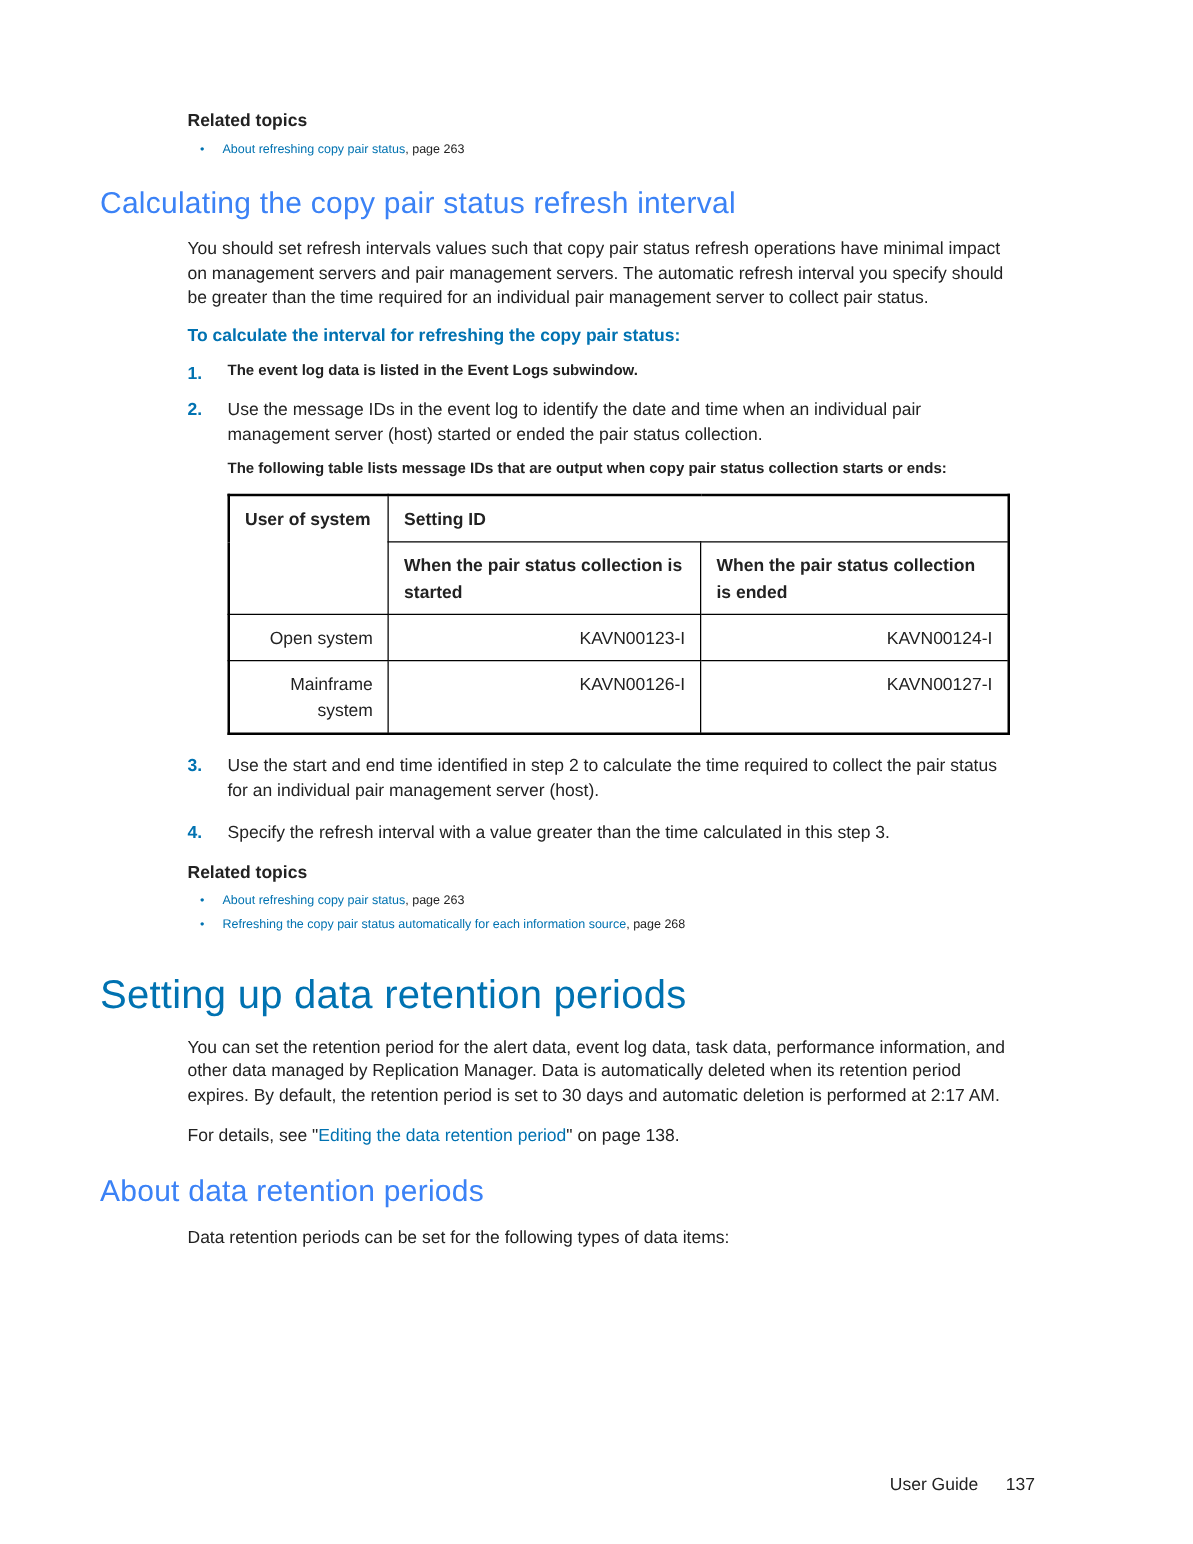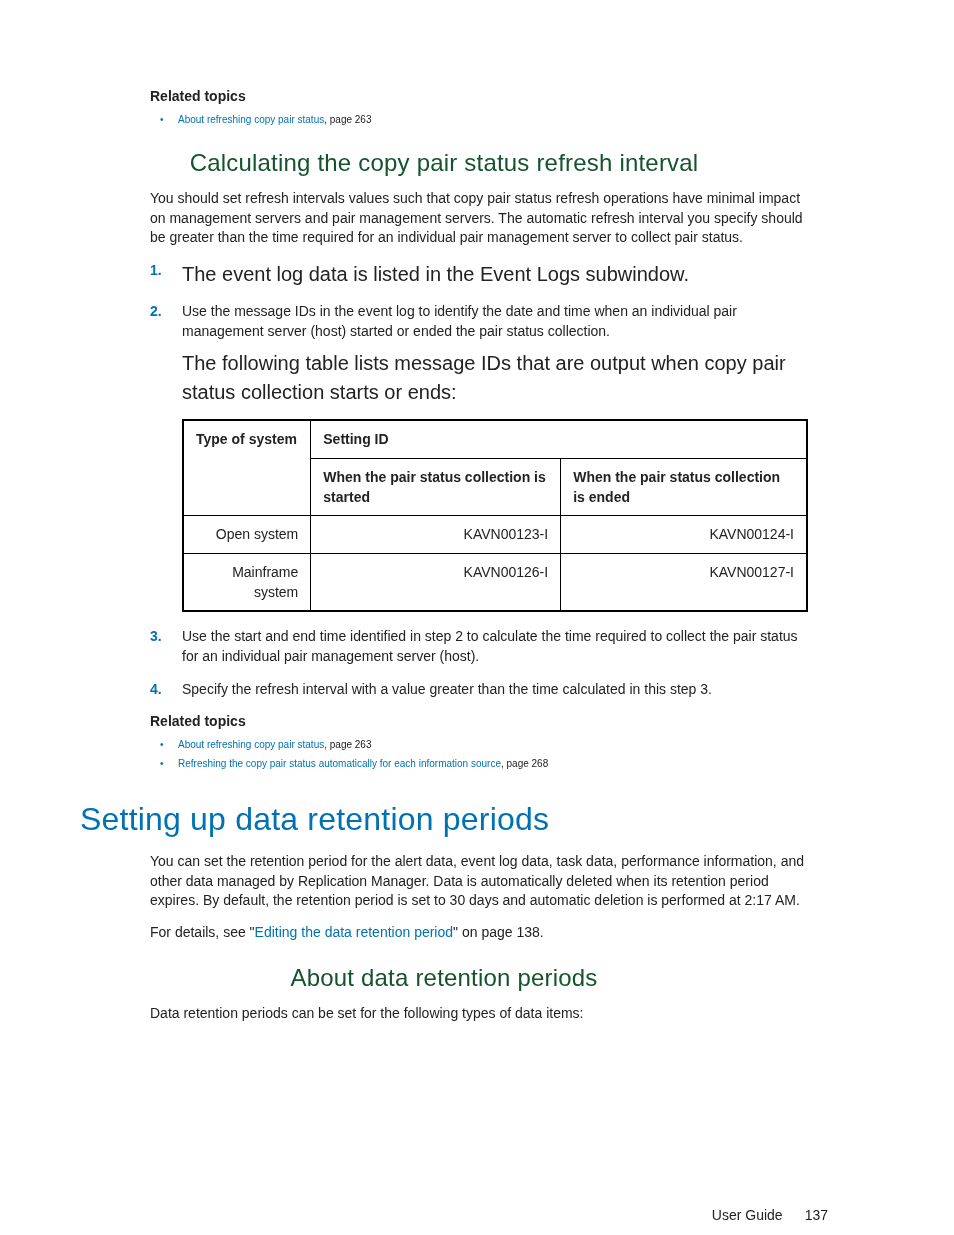--- a/index.html
+++ b/index.html
@@ -42,25 +42,24 @@
     position: absolute;
     left: 10px;
     color: #0072b1;
   }
   .link {
     color: #0072b1;
   }
   h2.section {
     font-family: Arial, sans-serif;
     font-weight: 300;
-    color: #14532d;
+    color: #3b82f6;
     font-size: 24px;
     margin: 10px 0 12px -70px;
     letter-spacing: 0.2px;
-    text-align: center;
   }
   h1.section {
     font-family: Arial, sans-serif;
     font-weight: 300;
     color: #0072b1;
     font-size: 32px;
     margin: 30px 0 14px -70px;
     letter-spacing: 0.2px;
   }
   p.body {
@@ -90,21 +89,22 @@
   ol.steps > li::before {
     counter-increment: step;
     content: counter(step) ".";
     position: absolute;
     left: 0;
     color: #0072b1;
     font-weight: bold;
   }
   ol.steps > li p.sub {
     margin: 8px 0 0 0;
-    font-size: 20px;
+    font-size: 12px;
+    font-weight: bold;
   }
   table.msg {
     border-collapse: collapse;
     width: 100%;
     margin: 12px 0 14px 0;
     font-size: 14px;
   }
   table.msg th, table.msg td {
     border: 1px solid #000;
     padding: 8px 12px;
@@ -116,21 +116,21 @@
   }
   table.msg td.data {
     font-weight: normal;
     text-align: right;
   }
   .outer-border {
     border: 2px solid #000;
   }
   .footer {
     position: absolute;
-    bottom: 48px;
+    bottom: 76px;
     right: 100px;
     font-size: 14px;
   }
   .footer .pn {
     margin-left: 22px;
   }
   b { font-weight: bold; }
 </style>
 </head>
 <body>
@@ -141,33 +141,34 @@
 
     <p class="rel-heading">Related topics</p>
     <ul class="bullets">
       <li>
         <span class="link">About refreshing copy pair status</span><span>, page 263</span>
       </li>
     </ul>
 
     <h2 class="section">Calculating the copy pair status refresh interval</h2>
     <p class="body">You should set refresh intervals values such that copy pair status refresh operations have minimal impact on management servers and pair management servers. The automatic refresh interval you specify should be greater than the time required for an individual pair management server to collect pair status.</p>
+    <p class="bold-blue">To calculate the interval for refreshing the copy pair status:</p>
 
     <ol class="steps">
       <li>
         <p class="sub">The event log data is listed in the Event Logs subwindow.</p>
       </li>
       <li>
         <span>Use the message IDs in the event log to identify the date and time when an individual pair management server (host) started or ended the pair status collection.</span>
         <p class="sub">The following table lists message IDs that are output when copy pair status collection starts or ends:</p>
 
         <table class="msg outer-border">
           <tbody>
               <tr>
-            <th rowspan="2">Type of system</th>
+            <th rowspan="2">User of system</th>
             <th colspan="2">Setting ID</th>
           </tr>
           <tr>
             <th>When the pair status collection is started</th>
             <th>When the pair status collection is ended</th>
           </tr>
           <tr>
             <td class="data">Open system</td>
             <td class="data">KAVN00123-I</td>
             <td class="data">KAVN00124-I</td>

